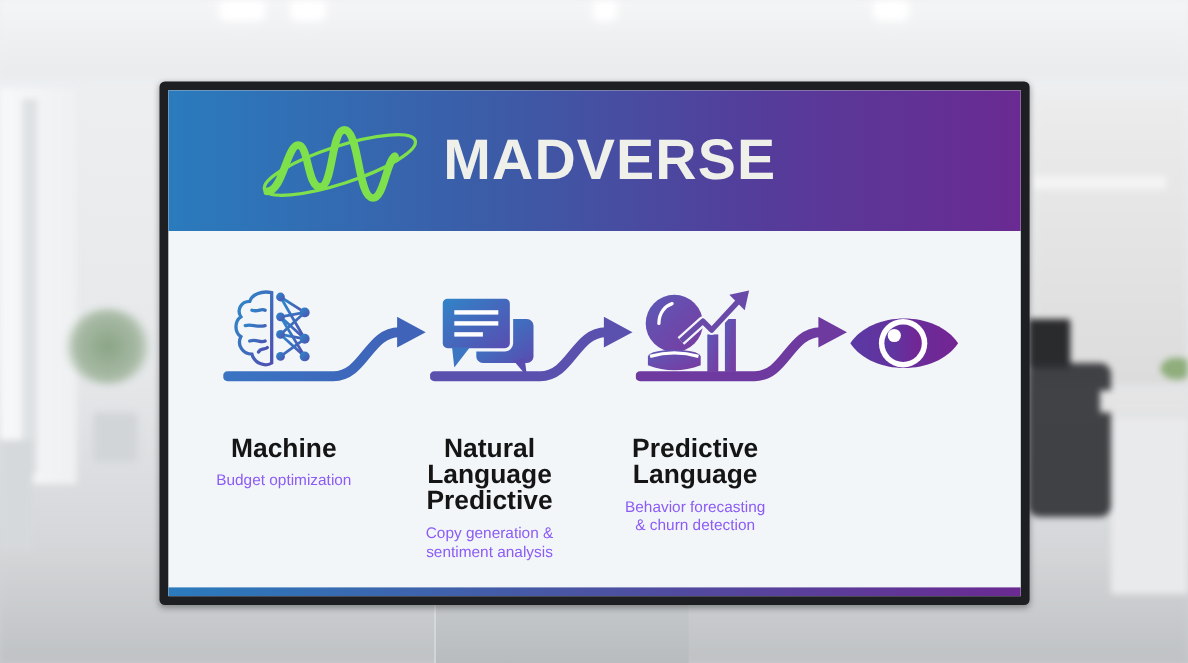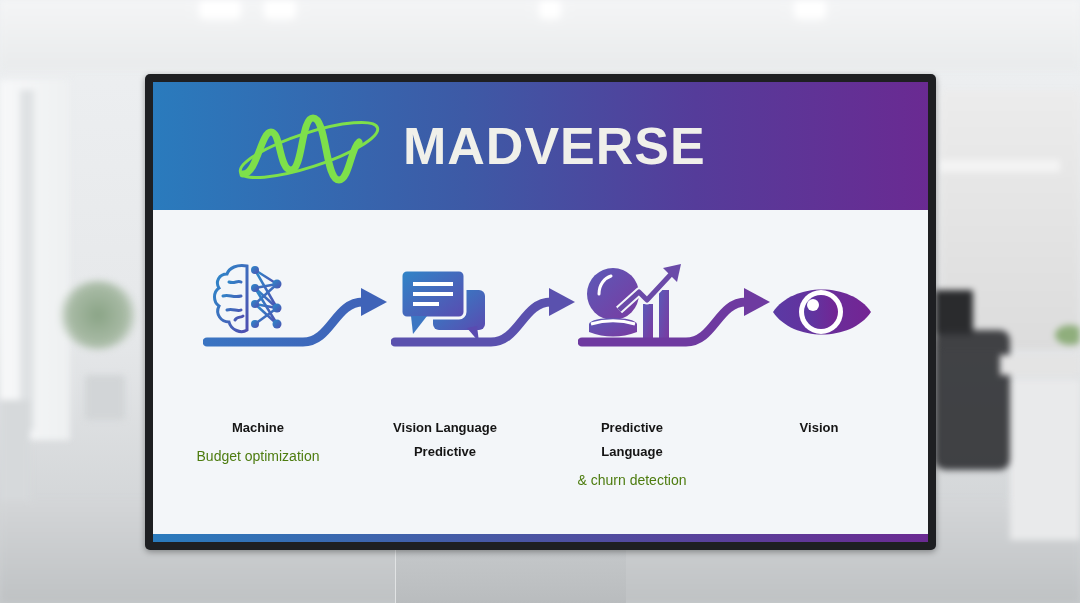--- a/index.html
+++ b/index.html
@@ -50,22 +50,22 @@
     position:absolute; left:0; bottom:0; width:100%; height:8px;
     background: linear-gradient(90deg, #2a7bbd 0%, #4857a4 45%, #6a2a92 100%);
   }
 
   .flow { position:absolute; left:0; top:128px; width:100%; height:330px; }
   .icon { position:absolute; }
   .arrow { position:absolute; }
   .col {
     position:absolute; top:186px; width:190px; text-align:center;
   }
-  .col-title { font-weight:700; font-size:13px; line-height:24px; color:#151515;margin-top:20px; }
-  .col-desc { margin-top:8px; font-size:14px; line-height:17px; color:#4d7c0f; }
+  .col-title { font-weight:700; font-size:24px; line-height:24px; color:#151515; }
+  .col-desc { margin-top:8px; font-size:14px; line-height:17px; color:#8b5cf6; }
 </style>
 </head>
 <body>
 
 <div class="bg">
   <div class="ceiling"></div>
   <div class="light" style="left:200px;width:40px;"></div>
   <div class="light" style="left:265px;width:30px;"></div>
   <div class="light" style="left:540px;width:20px;"></div>
   <div class="light" style="left:795px;width:30px;"></div>
@@ -198,35 +198,39 @@
       <div class="col" style="left:10px;">
         <div class="col-title">
           <div>Machine</div>
         </div>
         <div class="col-desc">
           <div>Budget optimization</div>
         </div>
       </div>
       <div class="col" style="left:197px;">
         <div class="col-title">
-          <div>Vision Language</div>
+          <div>Natural Language</div>
           <div>Predictive</div>
+        </div>
+        <div class="col-desc">
+          <div>Copy generation &amp;</div>
+          <div>sentiment analysis</div>
         </div>
       </div>
       <div class="col" style="left:384px;">
         <div class="col-title">
           <div>Predictive</div>
           <div>Language</div>
         </div>
         <div class="col-desc">
+          <div>Behavior forecasting</div>
           <div>&amp; churn detection</div>
         </div>
       </div>
       <div class="col" style="left:571px;">
         <div class="col-title">
-          <div>Vision</div>
         </div>
       </div>
     </div>
 
     <div class="footer-bar"></div>
   </div>
 </div>
 
 </body></html>

